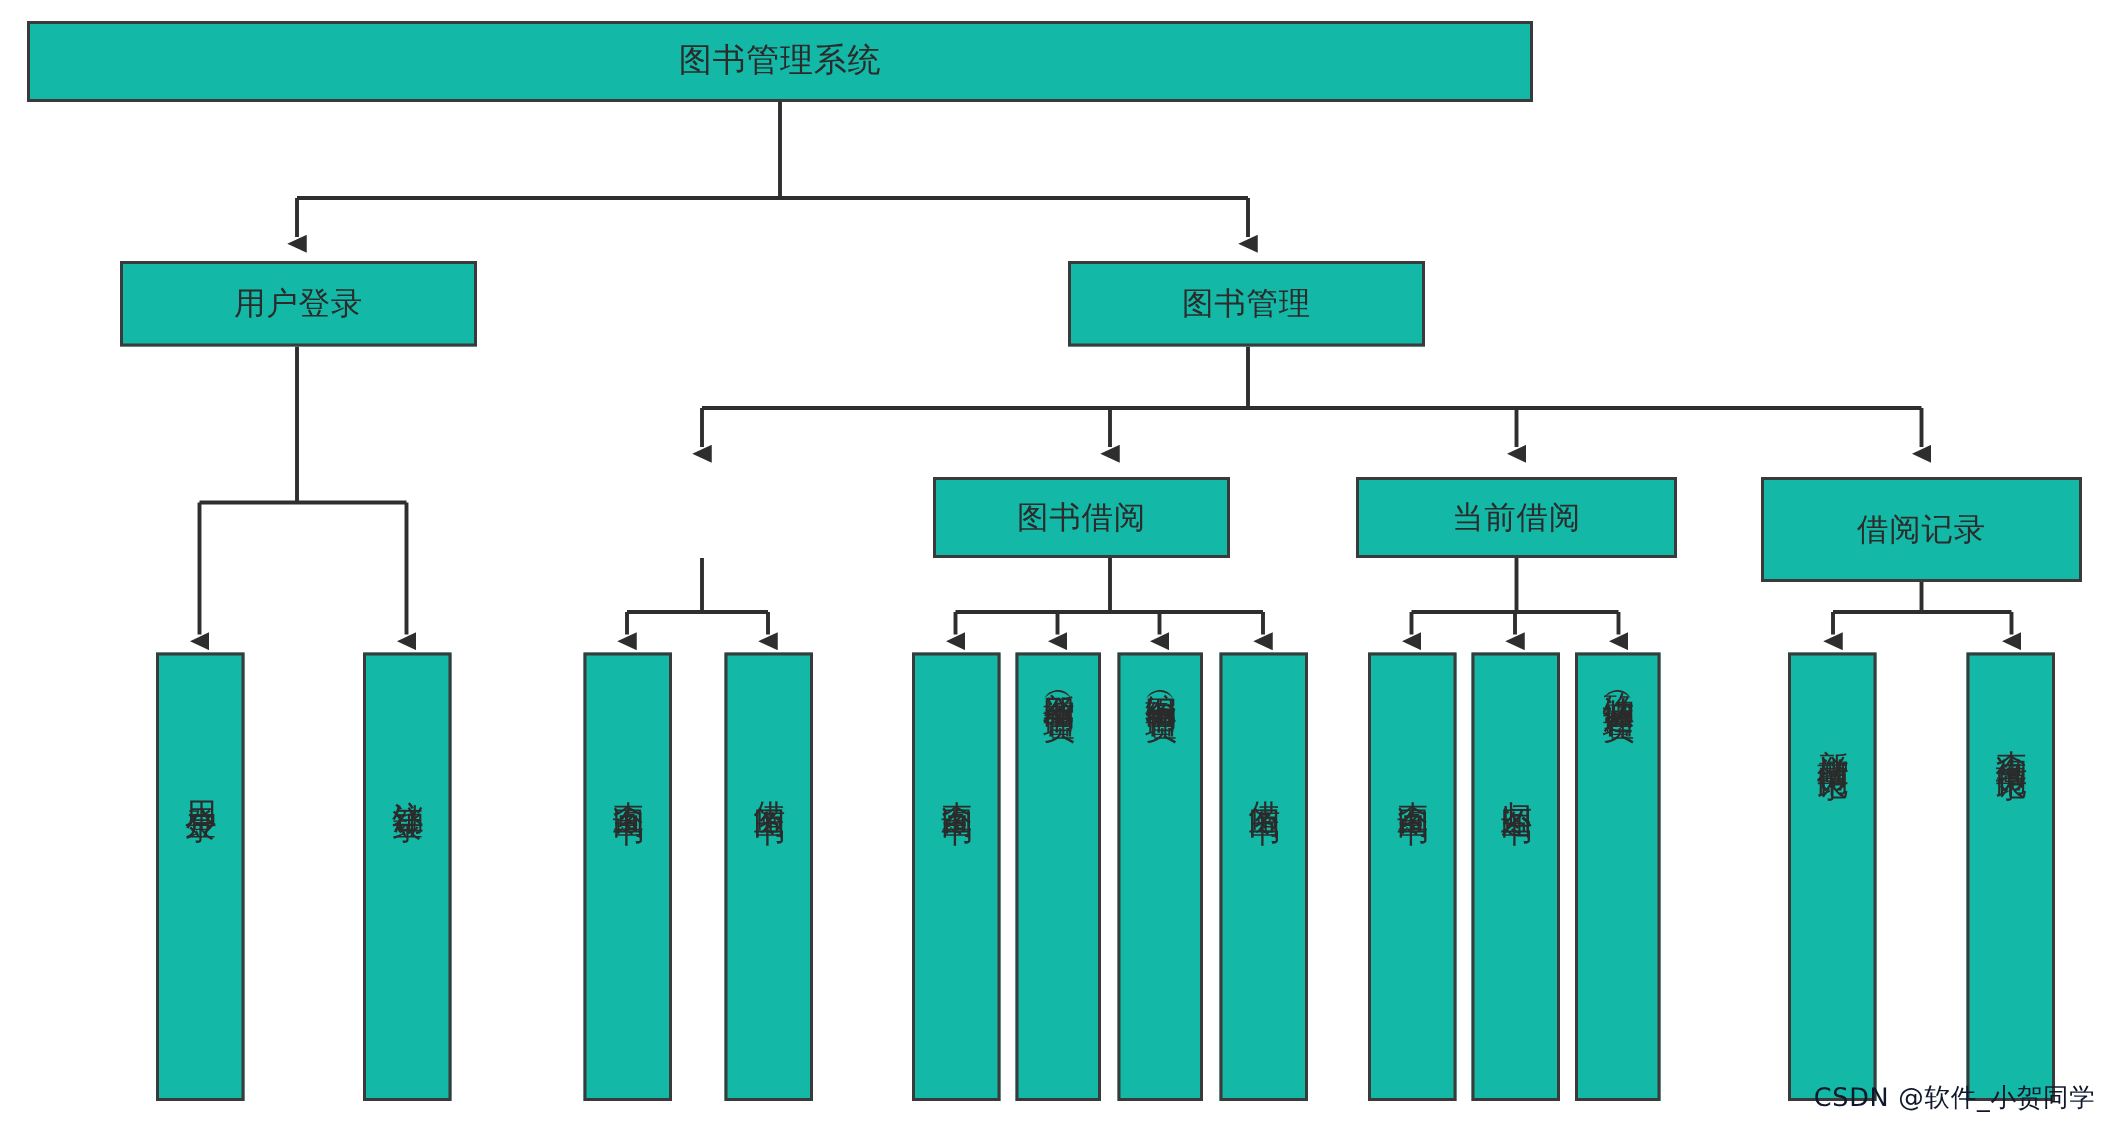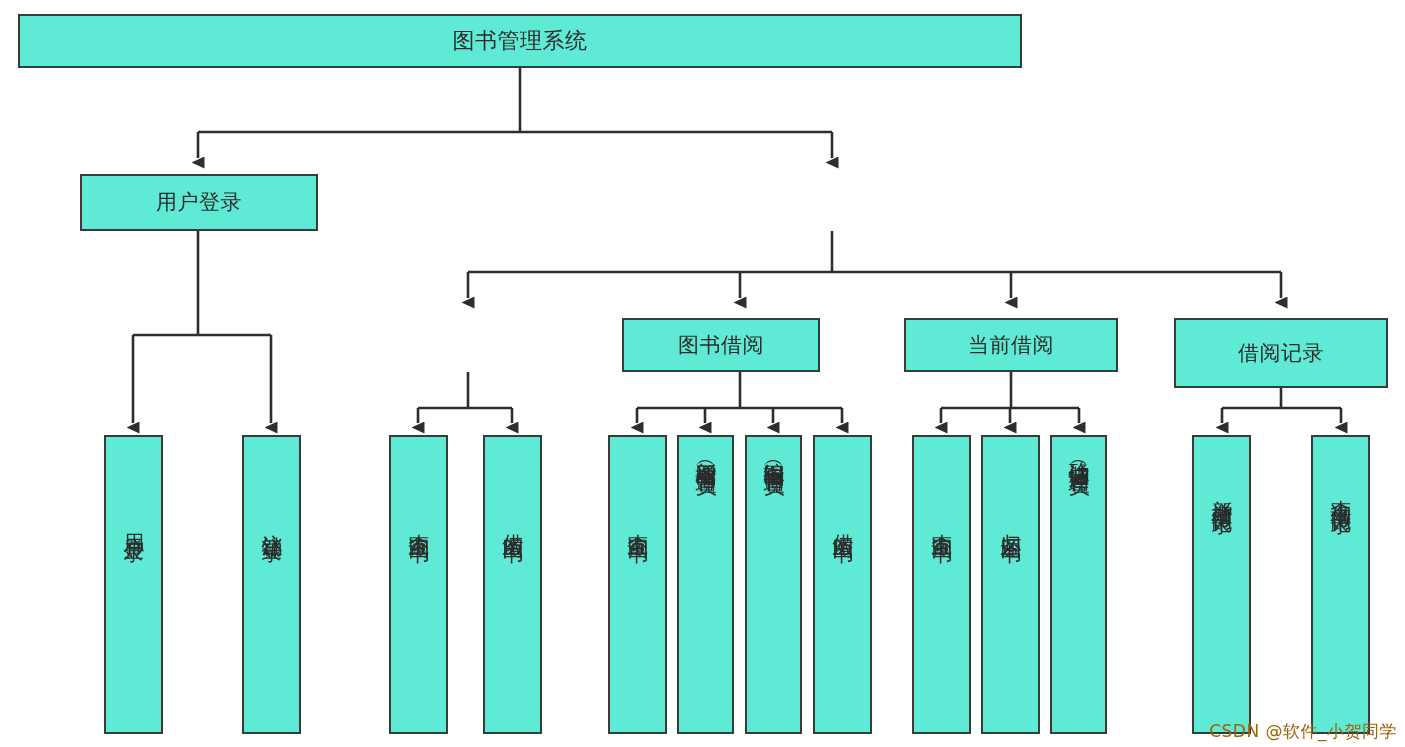--- a/index.html
+++ b/index.html
@@ -22,21 +22,21 @@
     position: absolute;
     left: 0;
     top: 0;
     width: 1405px;
     height: 747px;
     pointer-events: none;
   }
   .node {
     position: absolute;
     box-sizing: border-box;
-    background: #5eead4;
+    background: #14b8a6;
     border: 2.2px solid #3a3a3a;
     display: flex;
     align-items: center;
     justify-content: center;
     color: #2b2b2b;
   }
   .node .label {
     display: block;
     text-align: center;
     letter-spacing: 0.5px;
@@ -66,21 +66,21 @@
     white-space: nowrap;
   }
   .node.vert.tall .label {
     letter-spacing: 2px;
   }
   .watermark {
     position: absolute;
     right: 8px;
     bottom: 4px;
     font-size: 17px;
-    color: #a16207;
+    color: #0f172a;
     letter-spacing: 0.5px;
     white-space: nowrap;
     user-select: none;
     margin-top: 45px;
   }
 </style>
 </head>
 <body>
 
 <div id="diagram-root">
@@ -136,20 +136,23 @@
   </svg>
 
   <div class="node horiz root" style="left:18px; top:14px; width:1004px; height:54px;">
     <span class="label">图书管理系统</span>
   </div>
 
   <div class="node horiz" style="left:80px; top:174px; width:238px; height:57px;">
     <span class="label">用户登录</span>
   </div>
 
+  <div class="node horiz" style="left:712px; top:174px; width:238px; height:57px;">
+    <span class="label">图书管理</span>
+  </div>
 
 
   <div class="node horiz" style="left:622px; top:318px; width:198px; height:54px;">
     <span class="label">图书借阅</span>
   </div>
 
   <div class="node horiz" style="left:904px; top:318px; width:214px; height:54px;">
     <span class="label">当前借阅</span>
   </div>
 

